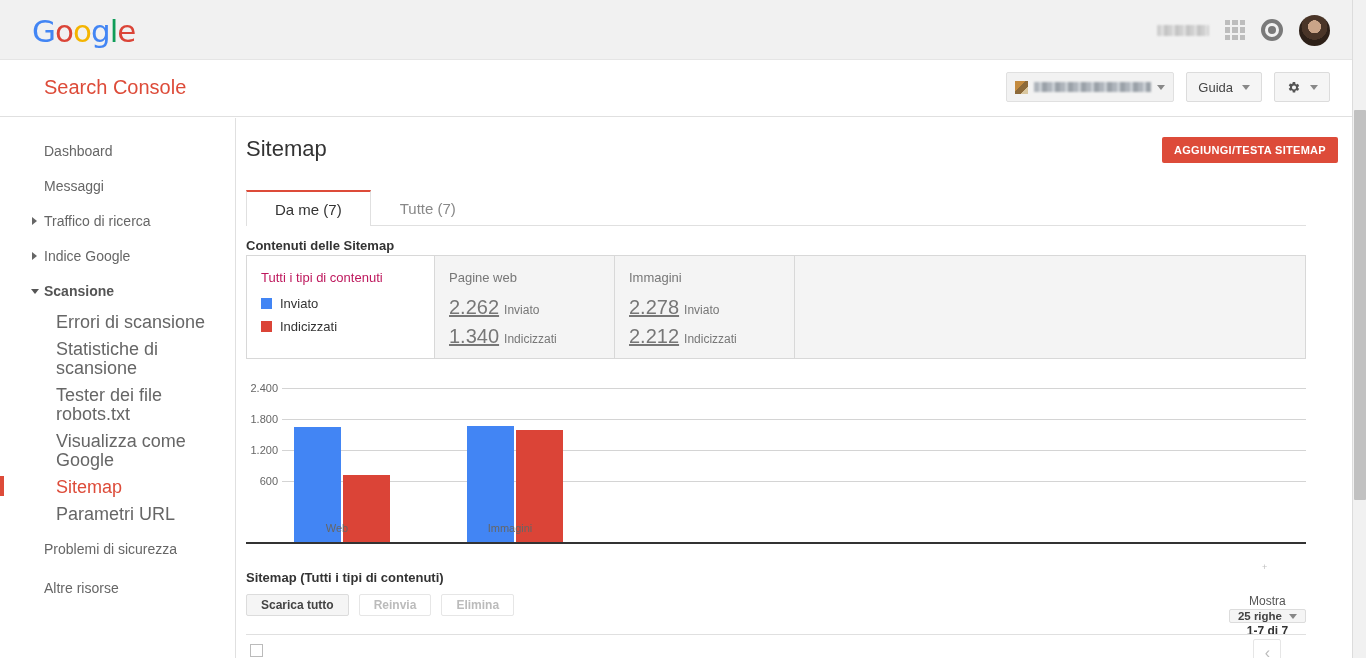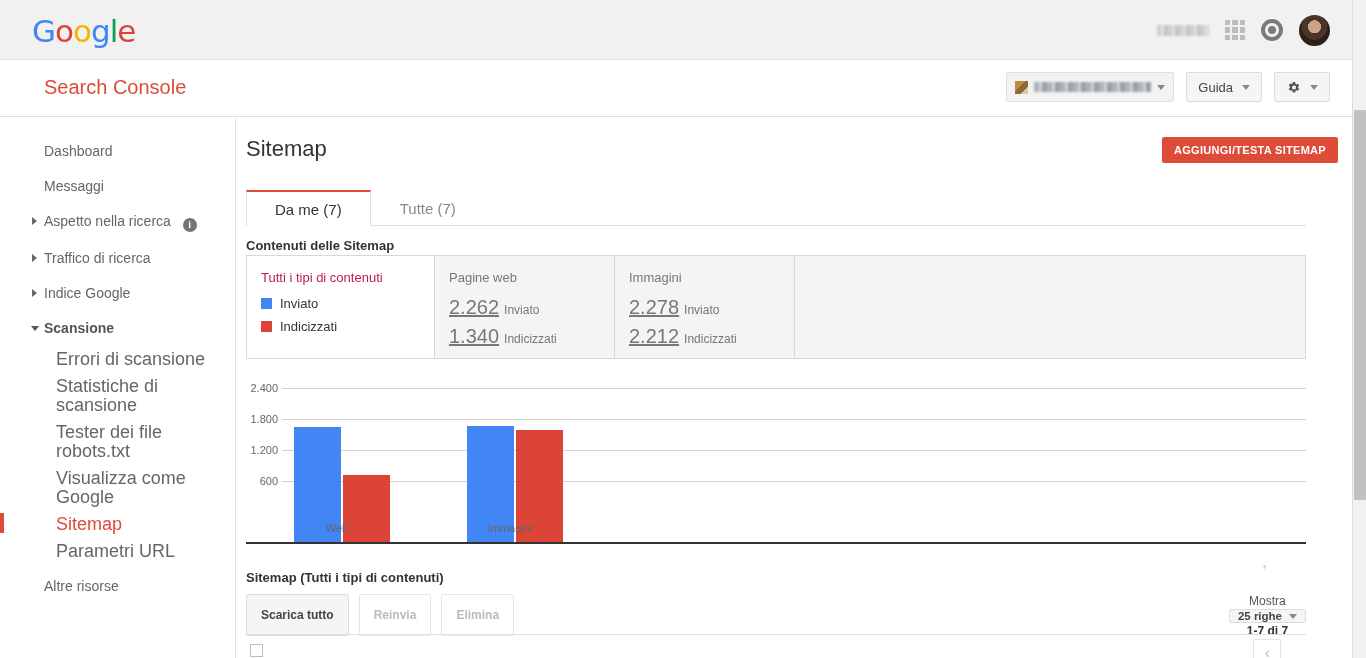--- a/index.html
+++ b/index.html
@@ -157,21 +157,21 @@
   .gridline { position: absolute; left: 0; right: 0; height: 1px; background: #d4d4d4; }
   .baseline { position: absolute; left: -36px; right: 0; bottom: 0; height: 2px; background: #333; }
   .ytick { position: absolute; left: 0; width: 32px; text-align: right; font-size: 11px; color: #666; }
   .bar { position: absolute; bottom: 0; }
   .xlabel { position: absolute; font-size: 11px; color: #666; text-align: center; }
   .cursor-mark { position: absolute; left: 1026px; top: 444px; font-size: 9px; color: #c0c0c0; }
 
   
   .toolbar { position: absolute; left: 10px; top: 476px; display: flex; gap: 10px; }
   .tb-btn {
-    height: 42px; padding: 0 14px; border: 1px solid #dcdcdc; border-radius: 2px;
+    height: 22px; padding: 0 14px; border: 1px solid #dcdcdc; border-radius: 2px;
     background: #f5f5f5; font-size: 12px; font-weight: bold; color: #444;
     display: flex; align-items: center; cursor: pointer;
     font-family: "Liberation Sans", sans-serif;
   }
   .tb-btn.disabled { background: #fff; color: #bbb; border-color: #e6e6e6; cursor: default; }
 
   .pager { position: absolute; right: 46px; top: 476px; display: flex; align-items: center; gap: 1px; flex-direction: column; }
   .pg-lbl { font-size: 12px; color: #555; }
   .pg-sel {
     height: 14px; padding: 0 8px; border: 1px solid #dcdcdc; border-radius: 2px;
@@ -245,25 +245,20 @@
 
 <div class="sidebar">
   <div class="nav-item top">
     <span>Dashboard</span>
   </div>
   <div class="nav-item top">
     <span>Messaggi</span>
   </div>
   <div class="nav-item top">
     <span class="nav-arrow"></span>
-    <span>Aspetto nella ricerca</span>
-    <span class="info-ic">i</span>
-  </div>
-  <div class="nav-item top">
-    <span class="nav-arrow"></span>
     <span>Traffico di ricerca</span>
   </div>
   <div class="nav-item top">
     <span class="nav-arrow"></span>
     <span>Indice Google</span>
   </div>
   <div class="nav-item top expanded">
     <span class="nav-arrow open"></span>
     <span>Scansione</span>
   </div>
@@ -280,20 +275,23 @@
   <div class="sub-item">
     <span>Visualizza come Google</span>
   </div>
   <div class="sub-item active">
     <span>Sitemap</span>
   </div>
   <div class="sub-item">
     <span>Parametri URL</span>
   </div>
 
+  <div class="nav-item top" style="padding-top:13px">
+    <span>Problemi di sicurezza</span>
+  </div>
   <div class="nav-item top" style="padding-top:13px">
     <span>Altre risorse</span>
   </div>
 </div>
 
 <div class="main">
   <div class="page-title">Sitemap</div>
   <button class="btn-red">AGGIUNGI/TESTA SITEMAP</button>
 
   <div class="tabs">

